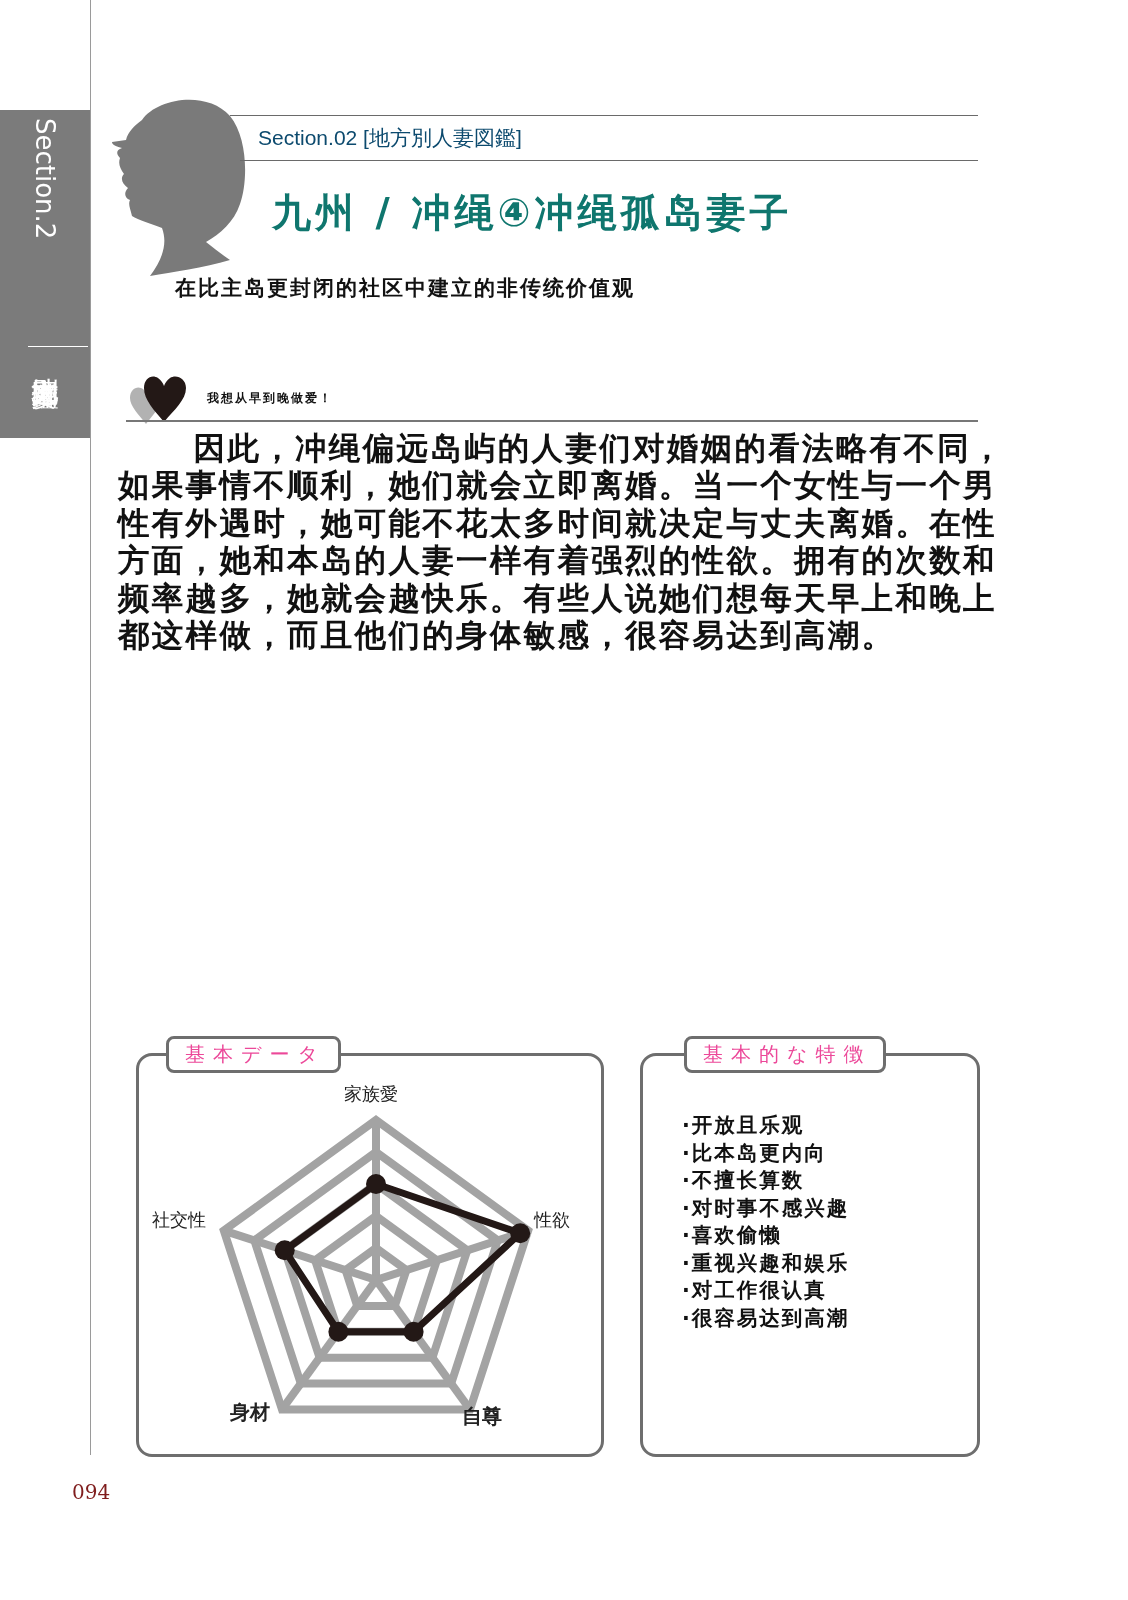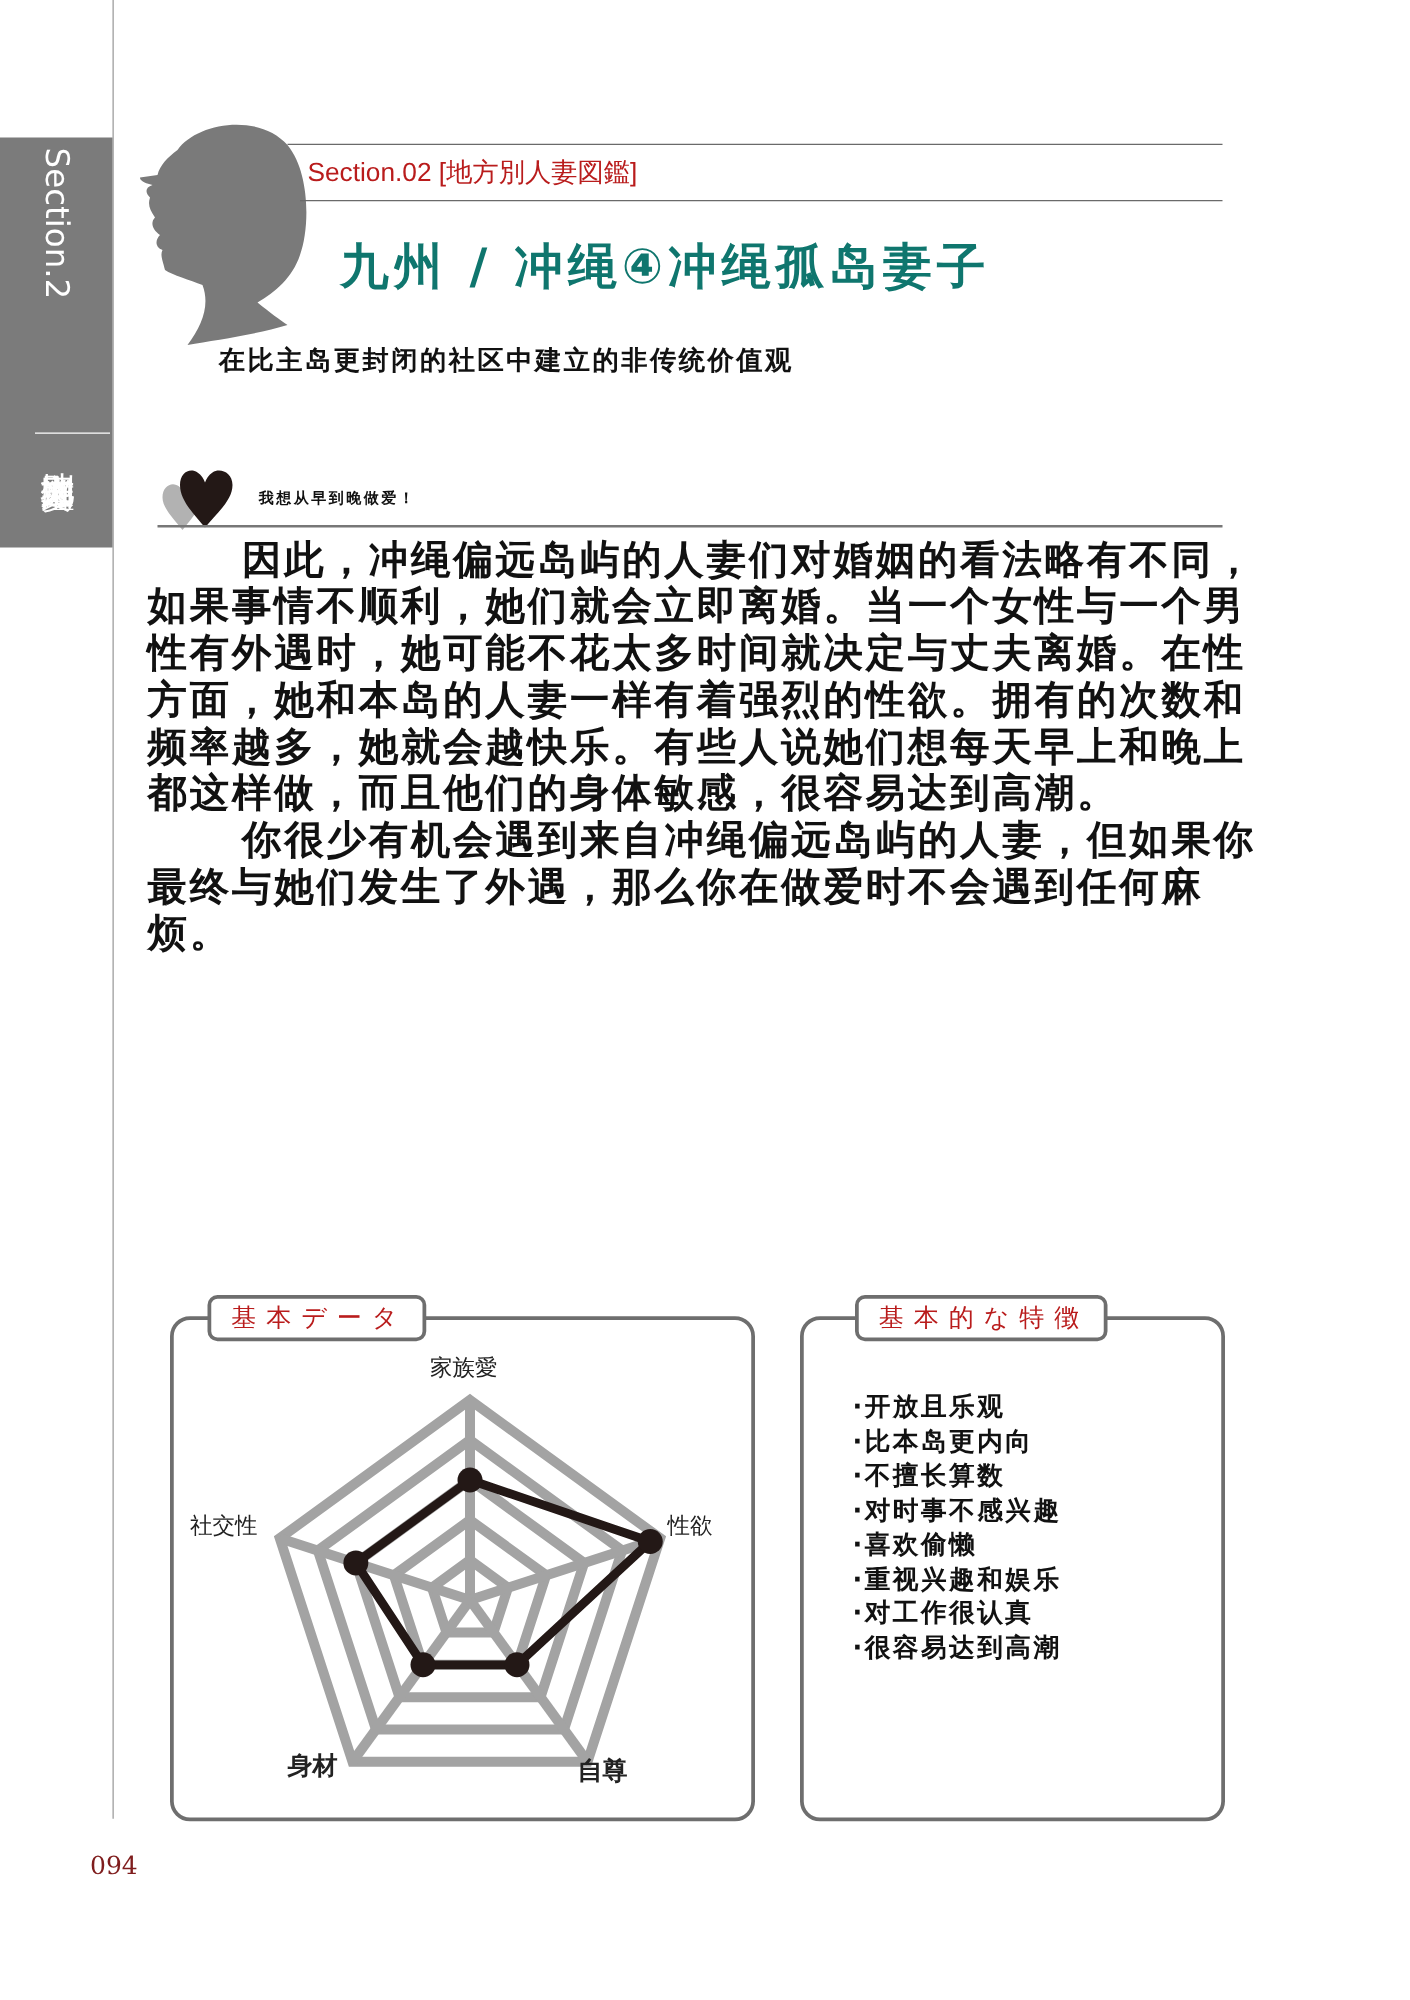--- a/index.html
+++ b/index.html
@@ -18,38 +18,38 @@
     position:absolute; left:50%; transform:translateX(-50%);
     writing-mode: vertical-rl; color:#fff; font-family:"DejaVu Sans", sans-serif;
   }
   .side-tab .sec { top:8px; font-size:26px; letter-spacing:0px; }
   .side-tab .divider { position:absolute; left:28px; width:60px; top:236px; height:1px; background:#fff; }
   .side-tab .jp { top:246px; font-size:27px; letter-spacing:1px; }
 
   
   .head-sil { left:112px; top:92px; }
   .rule { height:1px; background:#6a6a6a; }
-  .section-label { left:246px; top:124px; font-size:21px; color:#b91c1c; font-family:"Liberation Sans", sans-serif; }
+  .section-label { left:258px; top:124px; font-size:21px; color:#0c4a6e; font-family:"Liberation Sans", sans-serif; }
   .title { left:272px; top:186px; font-size:39px; font-weight:bold; letter-spacing:4px; color:#0f766e; }
   .subtitle { left:175px; top:274px; font-size:21px; font-weight:bold; letter-spacing:2px; color:#111; }
 
   .hearts { left:128px; top:372px; }
   .heading { left:207px; top:390px; font-size:12px; font-weight:bold; letter-spacing:2px; }
 
   .body-text {
     left:118px; top:430px; width:905px; font-size:31.5px; line-height:37.4px;
     font-weight:bold; letter-spacing:2.3px; color:#111;
   }
   .body-text p { margin:0; text-indent:2.4em; }
 
   
   .box { border:3px solid #6e6e6e; border-radius:16px; background:#fff; }
   .box-label {
     background:#fff; border:3px solid #6e6e6e; border-radius:8px;
-    font-size:20px; letter-spacing:8px; padding:2px 12px 2px 16px; color:#b91c1c;
+    font-size:20px; letter-spacing:8px; padding:2px 12px 2px 16px; color:#ec4899;
     font-family:"DejaVu Sans", sans-serif;
   }
   .axis-label { font-size:18px; color:#222; }
   .axis-label.bold { font-weight:bold; font-size:20px; }
   .traits { left:682px; top:1112px; font-size:20.5px; font-weight:bold; line-height:27.5px; letter-spacing:2px; }
   .traits div { white-space:nowrap; }
   .page-num { left:72px; top:1480px; font-family:"DejaVu Serif", serif; font-size:20px; color:#7f1d1d; }
 </style>
 </head>
 <body>
@@ -75,21 +75,20 @@
 
 <svg class="abs hearts" width="64" height="52" viewBox="0 0 64 52">
   <path d="M18,52 C10,42 2,34 2,26 C2,18 8,14 13,16 C16,17 18,20 18,22 C18,20 20,17 23,16 C28,14 33,18 33,26 C33,34 26,42 18,52 Z" fill="#b2b2b2"></path>
   <path d="M36,50 C26,38 16,28 16,16 C16,6 24,2 30,6 C33,8 35,11 36,14 C37,11 39,8 42,6 C48,2 58,6 58,16 C58,28 46,38 36,50 Z" fill="#231816"></path>
 </svg>
 <div class="abs heading">我想从早到晚做爱！</div>
 <div class="abs rule" style="left:126px; top:420px; width:852px; height:2px; background:#777;"></div>
 
 <div class="abs body-text">
   <p>因此，冲绳偏远岛屿的人妻们对婚姻的看法略有不同，如果事情不顺利，她们就会立即离婚。当一个女性与一个男性有外遇时，她可能不花太多时间就决定与丈夫离婚。在性方面，她和本岛的人妻一样有着强烈的性欲。拥有的次数和频率越多，她就会越快乐。有些人说她们想每天早上和晚上都这样做，而且他们的身体敏感，很容易达到高潮。</p>
-  <p>你很少有机会遇到来自冲绳偏远岛屿的人妻，但如果你最终与她们发生了外遇，那么你在做爱时不会遇到任何麻烦。</p>
 </div>
 
 <div class="abs box" style="left:136px; top:1053px; width:462px; height:398px;"></div>
 <div class="abs box-label" style="left:166px; top:1036px;">基本データ</div>
 
 <svg class="abs" style="left:136px; top:1080px;" width="462" height="360" viewBox="136 1080 462 360">
   <g fill="none" stroke="#a3a3a3" stroke-width="8" stroke-linejoin="miter">
 
     <polygon points="376,1120 528.2,1230.6 470.0,1409.4 282.0,1409.4 223.8,1230.6"></polygon>
     <polygon points="376,1152 497.7,1240.4 451.2,1383.5 300.8,1383.5 254.3,1240.4"></polygon>

